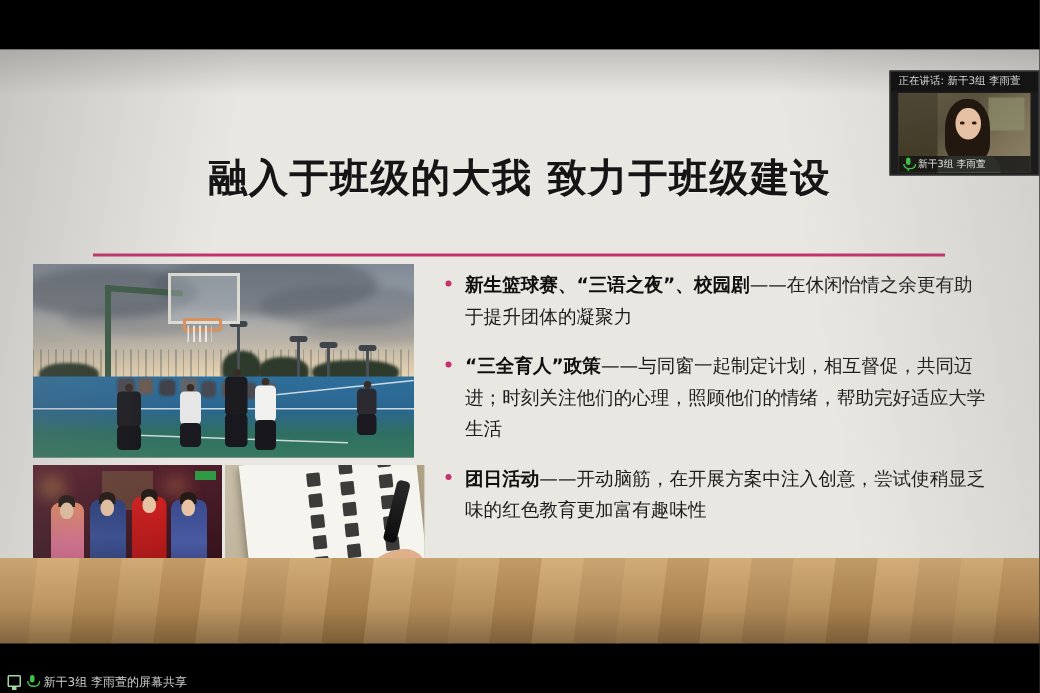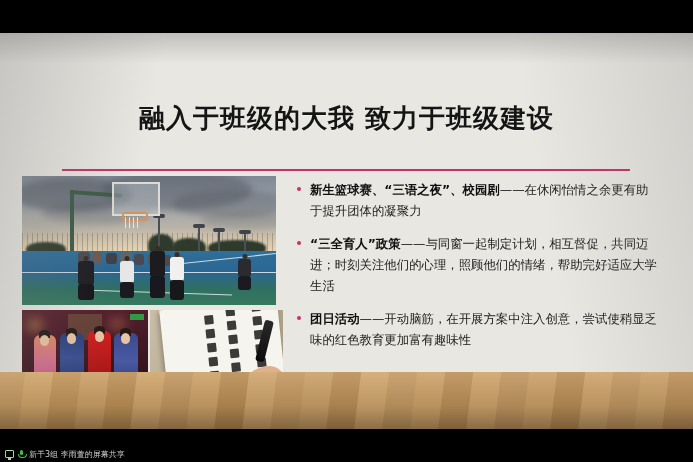--- a/index.html
+++ b/index.html
@@ -340,20 +340,42 @@
     <div class="plank" style="left:560px;background:#b98e55;"></div>
     <div class="plank" style="left:588px;background:#cea36a;"></div>
     <div class="plank" style="left:616px;background:#c29761;"></div>
     <div class="plank" style="left:644px;background:#c9a067;"></div>
     <div class="plank" style="left:672px;background:#bb8f58;"></div>
     <div class="floor-shade"></div>
   </div>
 
   <div class="bottom-band"></div>
 
+  <div class="thumb">
+    <div class="thumb-label">正在讲话: 新干3组 李雨萱</div>
+    <div class="thumb-video">
+      <div class="room"></div>
+      <div class="curtain"></div>
+      <div class="win"></div>
+      <div class="av-hair"></div>
+      <div class="av-face">
+        <span class="av-eye" style="left:3px;top:9px;"></span>
+        <span class="av-eye" style="left:11px;top:9px;"></span>
+      </div>
+      <div class="av-body"></div>
+    </div>
+    <div class="thumb-bar">
+      <span class="mic">
+        <span class="cap"></span>
+          <span class="arc"></span>
+          <span class="stem"></span>
+      </span>
+      <span class="nm">新干3组 李雨萱</span>
+    </div>
+  </div>
 
   <div class="statusbar">
     <span class="share-ico">
       <span class="scr"></span>
         <span class="ft"></span>
     </span>
     <span class="mic">
       <span class="cap"></span>
         <span class="arc"></span>
         <span class="stem"></span>

